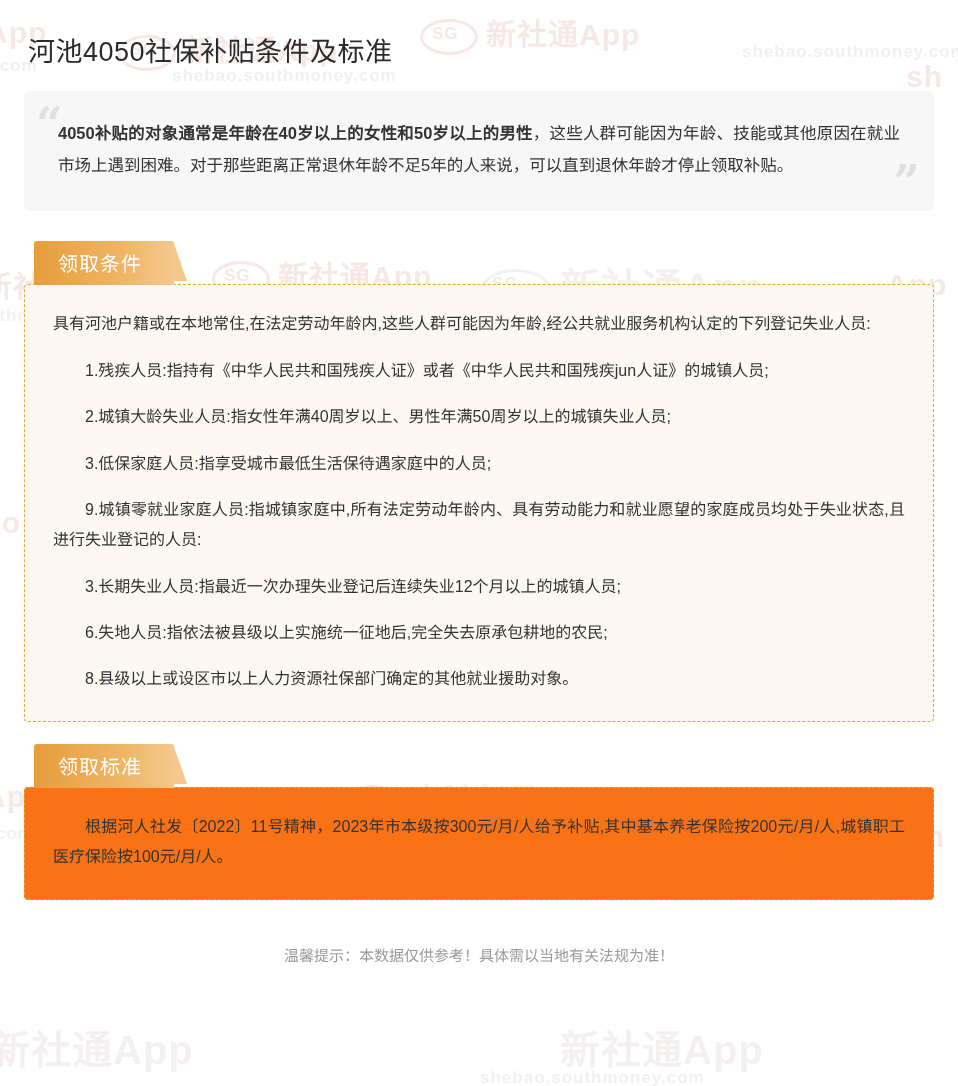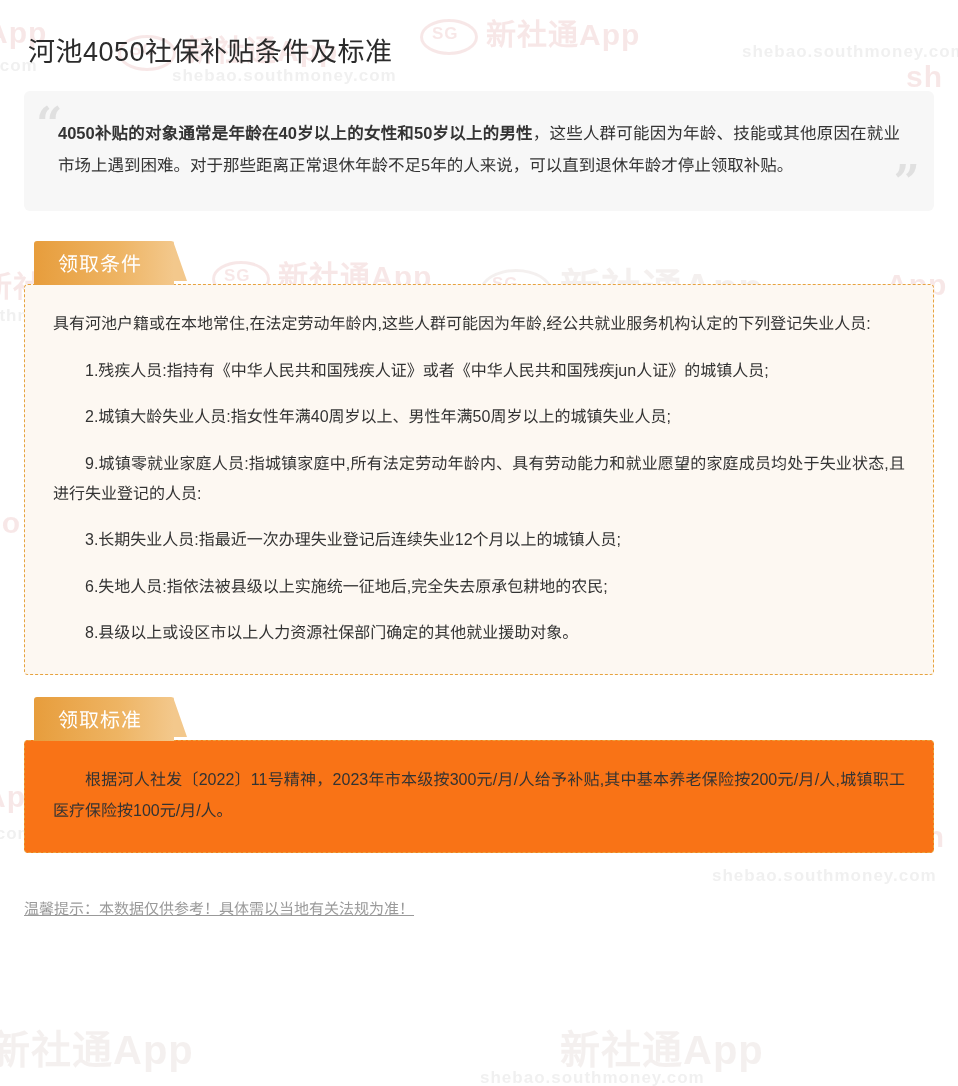--- a/index.html
+++ b/index.html
@@ -145,24 +145,24 @@
   }
   .section-body.plain { background: #f97316; }
 
   .item { margin: 0 0 16px 0; text-indent: 2em; }
   .item:last-child { margin-bottom: 0; }
   .lead { margin: 0 0 16px 0; text-indent: 0; }
 
   .std-body p { margin: 0; text-indent: 2em; }
 
   .footer-note {
+    text-align: center;
     color: #9a9a9a;
     font-size: 15px;
     padding-top: 22px;
-    text-decoration: underline;
   }
 </style>
 </head>
 <body>
 
 <div id="watermarks">
   <div class="wm wm-red" style="left:-14px;top:16px;"><span>App</span></div>
   <div class="wm wm-gray" style="left:-6px;top:56px;"><span>.com</span></div>
   <div class="wm wm-red" style="left:118px;top:26px;"><span class="wm-logo"></span><span>新社通App</span></div>
   <div class="wm wm-gray" style="left:172px;top:66px;"><span>shebao.southmoney.com</span></div>
@@ -210,20 +210,21 @@
       <b>4050补贴的对象通常是年龄在40岁以上的女性和50岁以上的男性</b><span>，这些人群可能因为年龄、技能或其他原因在就业市场上遇到困难。对于那些距离正常退休年龄不足5年的人来说，可以直到退休年龄才停止领取补贴。</span>
     </p>
   </div>
 
   <div class="section">
     <div class="section-head">领取条件</div>
     <div class="section-body">
       <p class="lead">具有河池户籍或在本地常住,在法定劳动年龄内,这些人群可能因为年龄,经公共就业服务机构认定的下列登记失业人员:</p>
       <p class="item">1.残疾人员:指持有《中华人民共和国残疾人证》或者《中华人民共和国残疾jun人证》的城镇人员;</p>
       <p class="item">2.城镇大龄失业人员:指女性年满40周岁以上、男性年满50周岁以上的城镇失业人员;</p>
+      <p class="item">3.低保家庭人员:指享受城市最低生活保待遇家庭中的人员;</p>
       <p class="item">9.城镇零就业家庭人员:指城镇家庭中,所有法定劳动年龄内、具有劳动能力和就业愿望的家庭成员均处于失业状态,且进行失业登记的人员:</p>
       <p class="item">3.长期失业人员:指最近一次办理失业登记后连续失业12个月以上的城镇人员;</p>
       <p class="item">6.失地人员:指依法被县级以上实施统一征地后,完全失去原承包耕地的农民;</p>
       <p class="item">8.县级以上或设区市以上人力资源社保部门确定的其他就业援助对象。</p>
     </div>
   </div>
 
   <div class="section">
     <div class="section-head">领取标准</div>
     <div class="section-body std-body plain">

